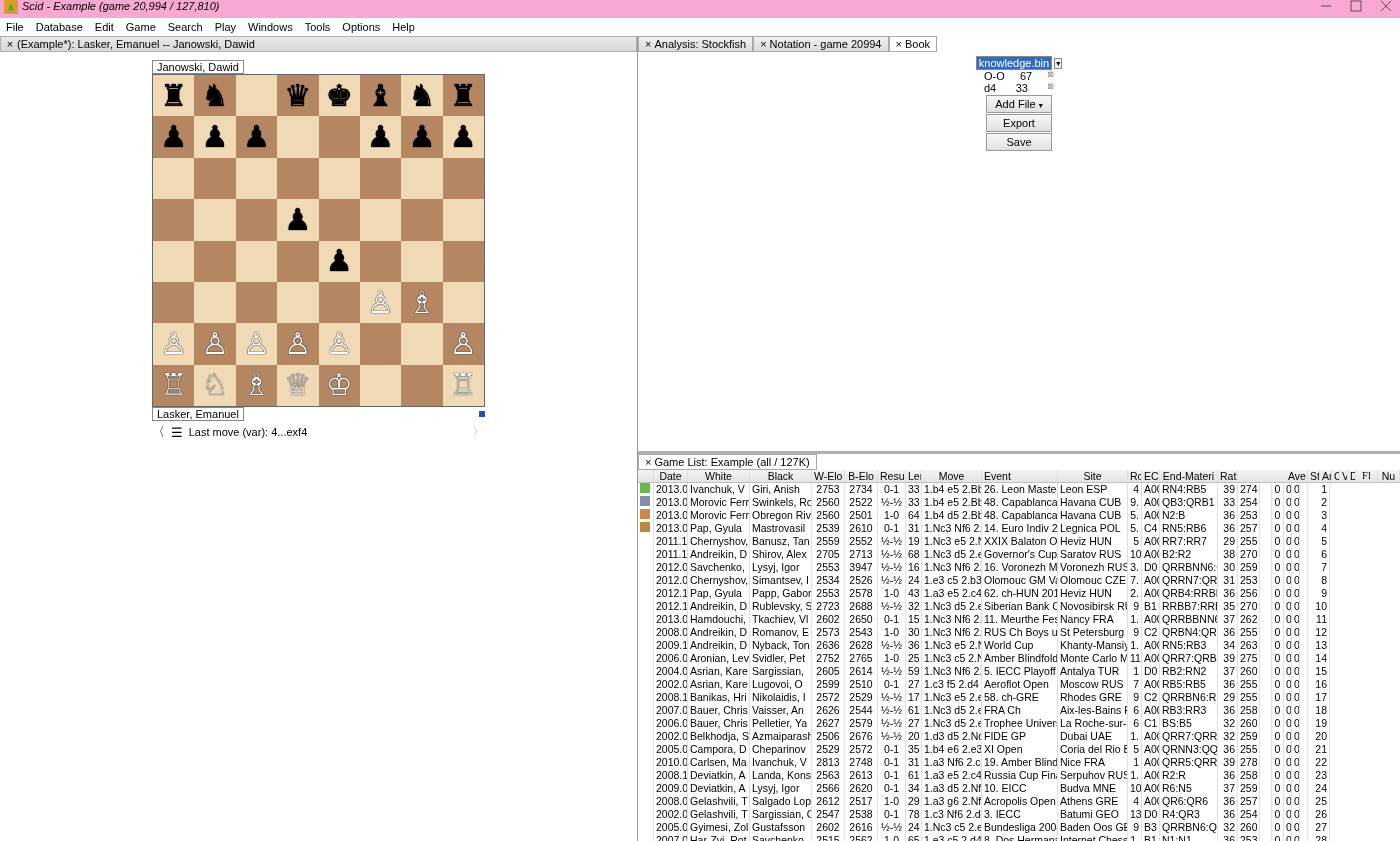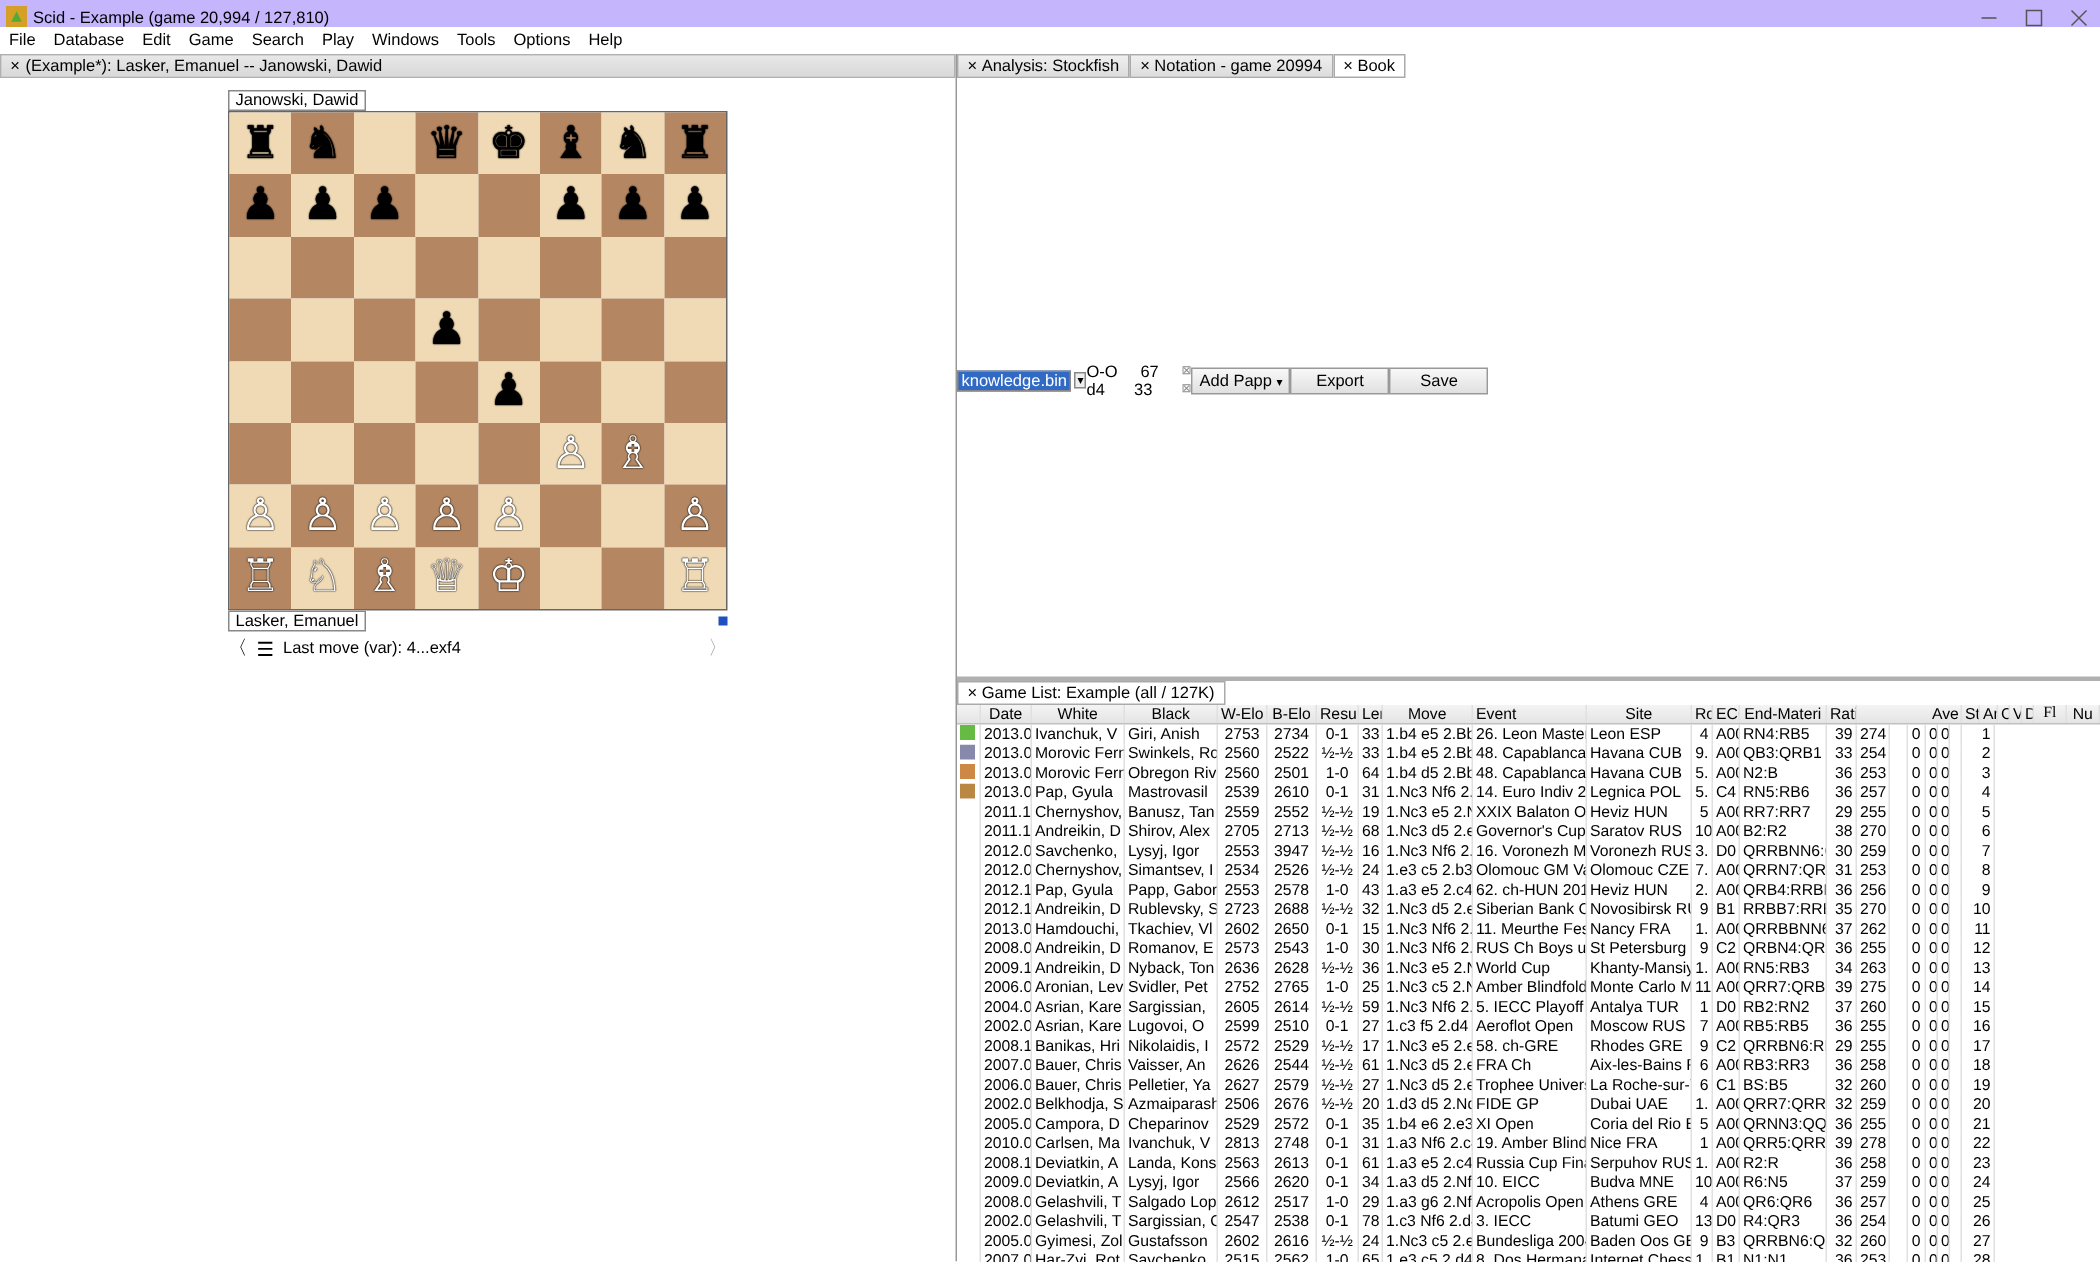--- a/index.html
+++ b/index.html
@@ -1,37 +1,37 @@
 <!DOCTYPE html>
 <html><head>
 <meta charset="utf-8">
 <style>
 * { box-sizing: border-box; margin: 0; padding: 0; font-family: "Segoe UI", Tahoma, sans-serif; }
 body { background: #fff; width: 1400px; height: 841px; overflow: hidden; font-size: 11px; color: #000; }
-.titlebar { height: 18px; background: #c4b5fd; display: flex; align-items: flex-end; padding: 0 4px; }
+.titlebar { height: 18px; background: #f9a8d4; display: flex; align-items: flex-start; padding: 0 4px; font-style: italic; }
 .titlebar .icon { width: 14px; height: 14px; margin-right: 4px; }
 .titlebar .title { flex: 1; }
 .titlebar .winbtns { display: flex; gap: 18px; margin-right: 4px; }
 .titlebar .winbtn { width: 12px; height: 12px; cursor: pointer; }
 .menubar { height: 18px; background: #fff; display: flex; align-items: center; padding: 0 6px; gap: 12px; }
 .menubar span { cursor: pointer; }
 .main { display: flex; height: calc(100% - 36px); }
 .left { width: 665px; display: flex; flex-direction: column; border-right: 1px solid #999; }
 .right { flex: 1; display: flex; flex-direction: column; }
 .panel-tab { height: 16px; font-size: 11px; display: flex; align-items: center; padding: 0 4px; background: linear-gradient(#e8e8e8,#d8d8d8); border: 1px solid #b0b0b0; }
 .panel-tab .closex { width: 10px; text-align: center; cursor: pointer; margin-right:2px;}
 .player-label { height: 14px; font-size: 11px; padding: 0 4px; background: #fff; border: 1px solid #888; position: absolute; }
 .boardwrap { padding: 8px; display: flex; flex-direction: column; align-items: center; flex: 1; }
 .board { width: 333px; height: 333px; display: grid; grid-template-columns: repeat(8,1fr); grid-template-rows: repeat(8,1fr); border: 1px solid #666; }
 .sq { display: flex; align-items: center; justify-content: center; font-size: 30px; line-height: 1; }
 .sq.l { background: #f0dab5; }
 .sq.d { background: #b48762; }
 .nav-bar { display: flex; align-items: center; width: 333px; padding: 2px 0; gap: 6px; }
 .book-panel { flex: 0 0 auto; height: 415px; display: flex; flex-direction: column; }
-.book-content { flex:1; display:flex; align-items:center; padding-top:4px;}
+.book-content { flex:1; display:flex; flex-direction:column; align-items:center; padding-top:4px;}
 .book-entry { display:flex; width:70px; justify-content:space-between; font-size:11px; }
 .book-file { background:#316ac5; color:#fff; padding:0 2px; border:1px solid #888;}
 .btn { width: 66px; height: 18px; background: linear-gradient(#f8f8f8,#e0e0e0); border: 1px solid #999; font-size:11px; text-align:center; line-height:16px; cursor:pointer; margin-top:1px;}
 .gamelist { flex:1; display:flex; flex-direction:column; border-top: 3px solid #b0b0b0; overflow:hidden;}
 .gl-header-row, .gl-row { display:flex; height:13px; font-size:10.5px; white-space:nowrap; }
 .gl-header-row { background: linear-gradient(#f4f4f4,#e4e4e4); border-bottom:1px solid #c0c0c0; font-weight:normal;}
 .gl-header-row > div, .gl-row > div { border-right:1px solid #e0e0e0; padding:0 2px; overflow:hidden; text-overflow:clip; }
 .c-icon{width:16px;} .c-date{width:34px;} .c-white{width:62px;text-align:left;} .c-black{width:62px;text-align:left;} .c-welo{width:33px;text-align:center;} .c-belo{width:33px;text-align:center;} .c-res{width:28px;text-align:center;} .c-len{width:16px;text-align:right;padding-right:3px;} .c-mov{width:60px;text-align:left;} .c-ev{width:76px;text-align:left;} .c-site{width:70px;text-align:left;} .c-ro{width:14px;text-align:right;} .c-eco{width:18px;text-align:left;} .c-mat{width:58px;text-align:left;} .c-rat{width:20px;text-align:right;} .c-ave{width:22px;text-align:right;} .c-st{width:12px;text-align:center;} .c-an{width:12px;text-align:center;} .c-cv{width:8px;text-align:center;} .c-d{width:8px;text-align:center;} .c-fl{width:8px;text-align:center;} .c-nu{width:22px;text-align:right;}
 .tabs-strip { display:flex; height:16px; gap:0; }
 .tab { display:flex; align-items:center; padding:0 6px; background:linear-gradient(#f0f0f0,#dcdcdc); border:1px solid #aaa; font-size:11px; gap:3px;}
@@ -193,21 +193,21 @@
               <span>O-O</span>
               <span>67</span>
               <span style="font-size:8px;color:#888;">⊠</span>
             </div>
             <div class="book-entry">
               <span>d4</span>
               <span>33</span>
               <span style="font-size:8px;color:#888;">⊠</span>
             </div>
           </div>
-        <div class="btn"><span>Add Papp</span> <span style="font-size:8px;">▾</span></div>
+        <div class="btn"><span>Add File</span> <span style="font-size:8px;">▾</span></div>
         <div class="btn">Export</div>
         <div class="btn">Save</div>
       </div>
     </div>
 
     <div class="gamelist">
       <div class="tabs-strip">
         <div class="tab active">
             <span class="closex">×</span>
             <span>Game List: Example (all / 127K)</span>

